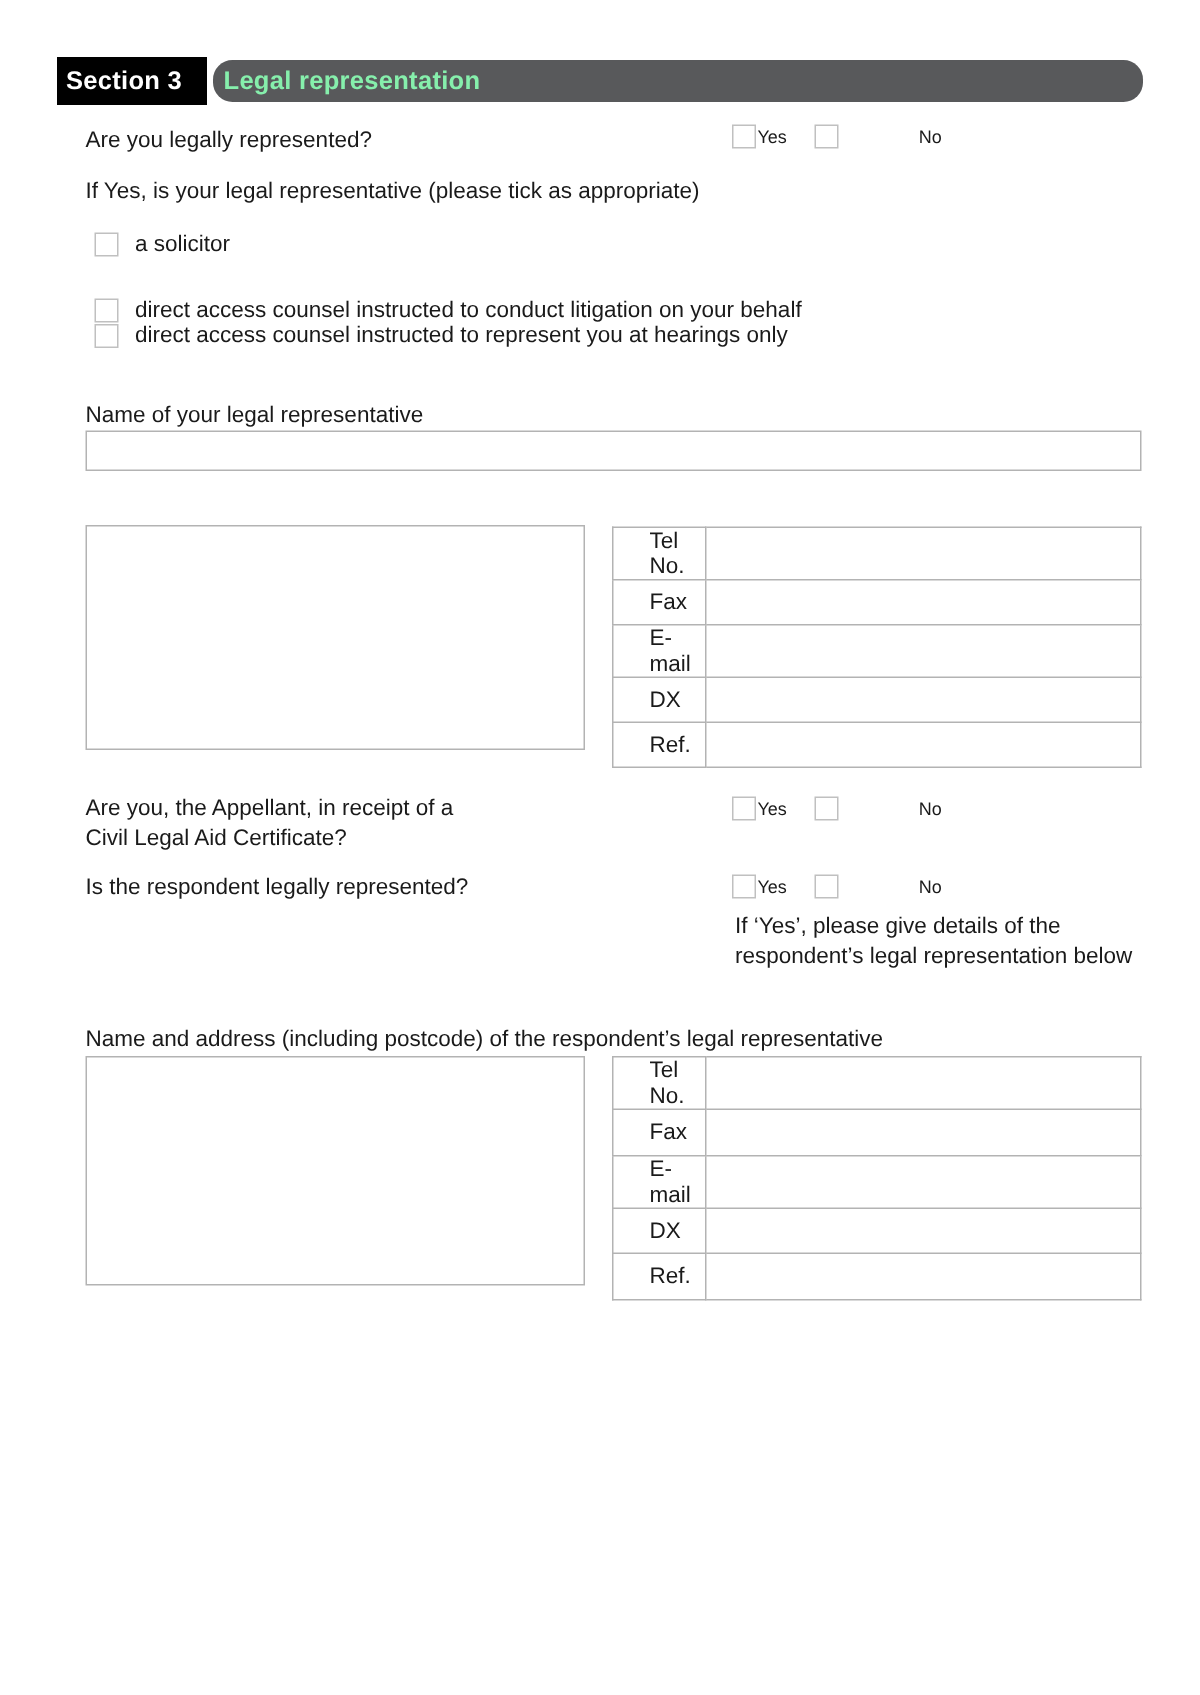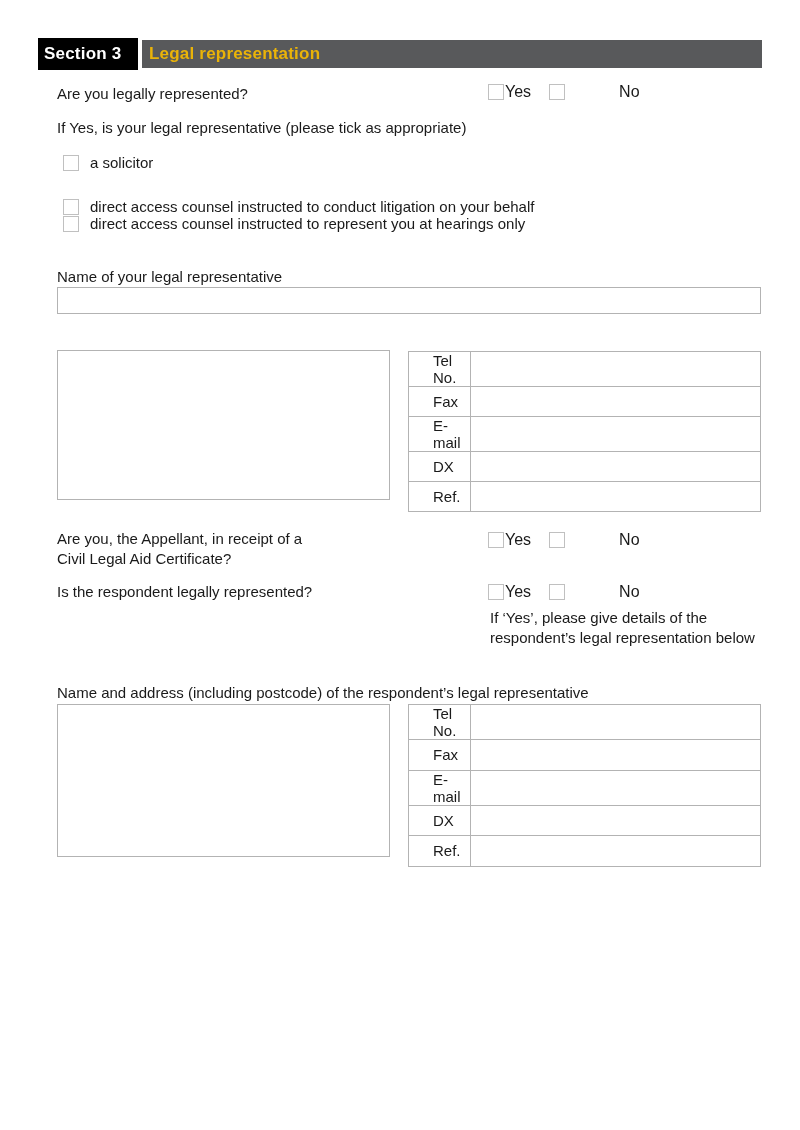--- a/index.html
+++ b/index.html
@@ -28,43 +28,44 @@
     background: #000000;
     color: #ffffff;
     width: 100px; height: 32px;
     display: flex; align-items: center;
     padding-left: 6px;
     font-size: 17px; font-weight: bold;
     letter-spacing: 0.2px;
   }
   .section-title-bar {
     background: #58595b;
-    color: #eab308;
+    color: #86efac;
     flex: 1;
     height: 28px;
     margin: 2px 0 2px 4px;
     display: flex; align-items: center;
     padding-left: 7px;
     font-size: 17px; font-weight: bold;
     letter-spacing: 0.2px;
+    border-radius: 13px;
   }
 
   
   .q { font-size: 15px; line-height: 20px; color: #1a1a1a; }
   .line { display: block; }
 
   
   .cb {
     display: inline-block;
     width: 16px; height: 16px;
     border: 1px solid #c0c0c0;
     background: #ffffff;
     flex: 0 0 16px;
   }
-  .yn { display: flex; align-items: center; font-size: 16px; }
+  .yn { display: flex; align-items: center; font-size: 12px; }
   .yn .yes-label { margin-left: 1px; margin-right: 18px; }
   .yn .no-label  { margin-left: 6px; padding-left: 48px; }
 
   .opt { display: flex; align-items: center; font-size: 15px; }
   .opt .opt-label { margin-left: 11px; }
 
   
   .name-input {
     width: 704px; height: 27px;
     border: 1px solid #b3b3b3;

